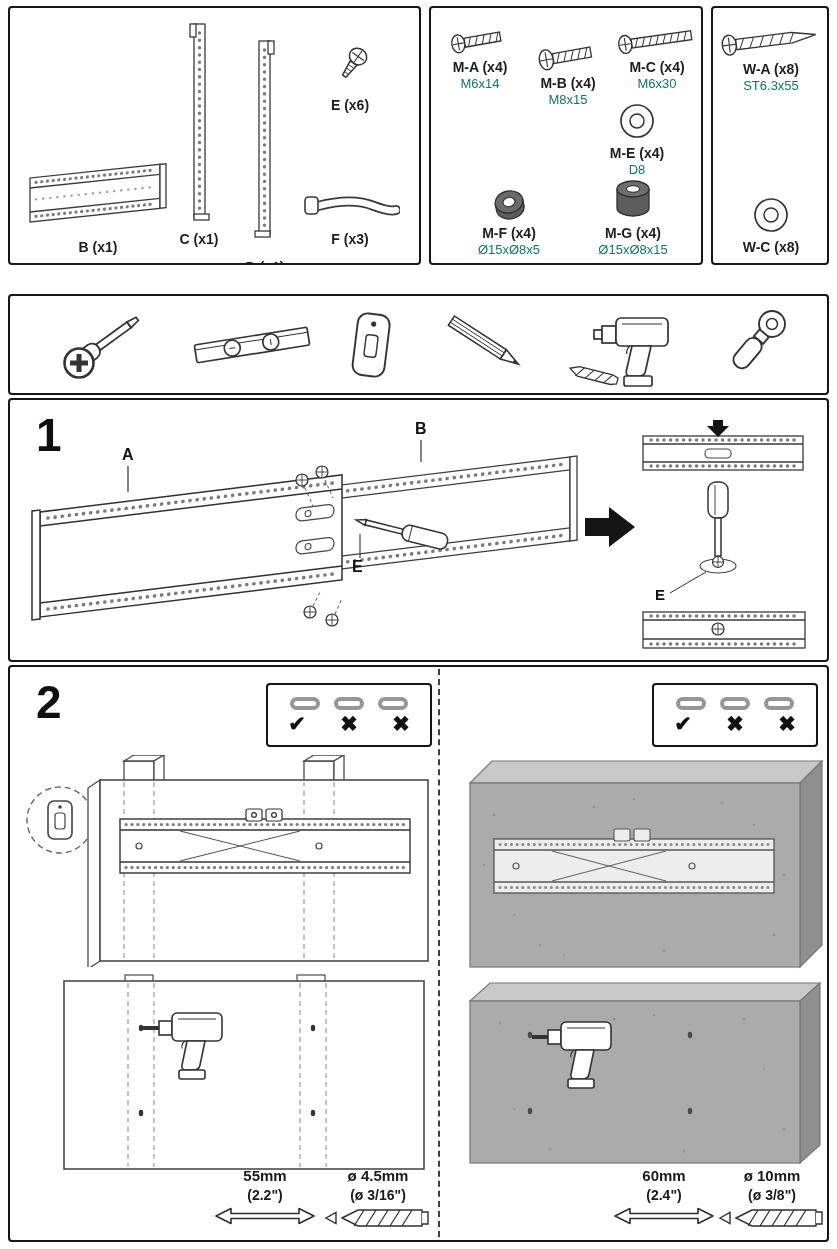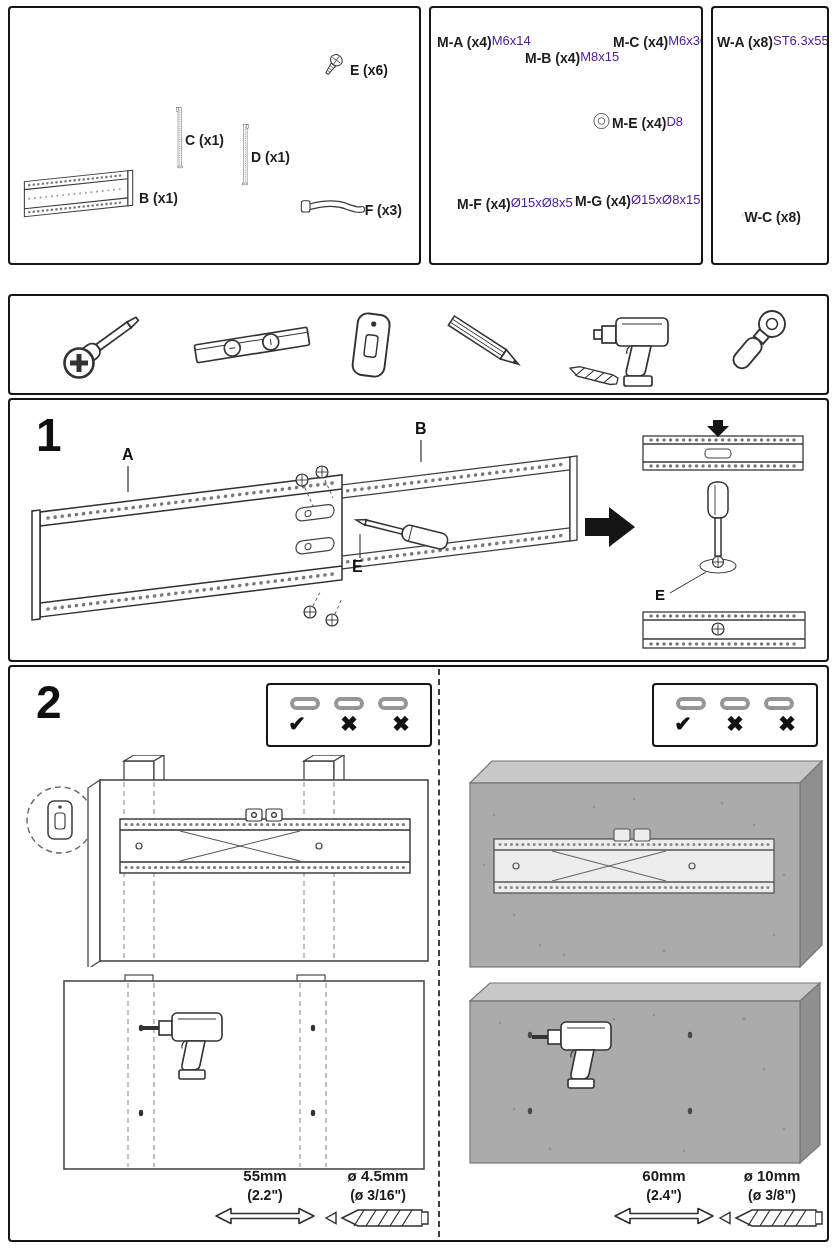--- a/index.html
+++ b/index.html
@@ -1,21 +1,21 @@
 <!DOCTYPE html>
 <html><head>
 <meta charset="utf-8">
 <style>
 *{margin:0;padding:0;box-sizing:border-box;}
 body{background:#ffffff;}
 .page{position:relative;width:837px;height:1249px;background:#fff;font-family:"Liberation Sans",sans-serif;color:#1a1a1a;overflow:hidden;}
 .box{position:absolute;border:2.5px solid #161616;border-radius:4px;background:#fff;overflow:hidden;}
-.part{position:absolute;display:flex;flex-direction:row;align-items:center;}
+.part{position:absolute;display:flex;flex-direction:column;align-items:center;}
 .part-label{font-size:14px;font-weight:bold;color:#1d1d1d;white-space:nowrap;margin-top:3px;}
-.spec{font-size:13px;color:#4c1d95;white-space:nowrap;margin-top:1px;}
+.spec{font-size:13px;color:#0f766e;white-space:nowrap;margin-top:1px;}
 .step-num{position:absolute;font-size:46px;font-weight:bold;color:#0f0f0f;line-height:1;}
 .tool{position:absolute;display:flex;align-items:center;justify-content:center;}
 .legend{position:absolute;border:2.5px solid #151515;border-radius:4px;background:#fff;display:flex;flex-direction:column;align-items:center;justify-content:center;}
 .legend-slots{display:flex;gap:14px;margin-bottom:3px;}
 .slot{width:30px;height:13px;border:4px solid #969696;border-radius:8px;background:#fff;}
 .legend-marks{display:flex;gap:14px;font-size:21px;font-weight:bold;color:#111;line-height:1;}
 .legend-marks span{width:38px;text-align:center;}
 .meas-col{position:absolute;display:flex;flex-direction:column;align-items:center;gap:3px;}
 .meas-mm{font-size:15px;font-weight:bold;white-space:nowrap;}
 .meas-in{font-size:14px;font-weight:bold;white-space:nowrap;}
@@ -41,21 +41,21 @@
             <rect x="130" y="0" width="6" height="44"></rect>
           </g>
           <line x1="6" y1="5" x2="125" y2="5" stroke="#7a7a7a" stroke-width="3.2" stroke-dasharray="0.1 5.6" stroke-linecap="round"></line>
           <line x1="6" y1="39" x2="125" y2="39" stroke="#7a7a7a" stroke-width="3.2" stroke-dasharray="0.1 5.6" stroke-linecap="round"></line>
           <line x1="6" y1="22" x2="125" y2="22" stroke="#9a9a9a" stroke-width="2.4" stroke-dasharray="0.1 7" stroke-linecap="round"></line>
         </g>
       </svg>
       <div class="part-label">B (x1)</div>
     </div>
 
-    <div class="part" style="left:164px;top:10px;width:50px;height:240px;justify-content:center">
+    <div class="part" style="left:164px;top:10px;width:50px;height:240px;justify-content:flex-start">
       <svg width="36" height="210" viewBox="0 0 36 210">
         <g fill="#fff" stroke="#3a3a3a" stroke-width="1.3">
           <rect x="13" y="6" width="11" height="194"></rect>
           <rect x="9" y="6" width="6" height="13"></rect>
           <rect x="13" y="196" width="15" height="6"></rect>
         </g>
         <line x1="18.5" y1="15" x2="18.5" y2="192" stroke="#7a7a7a" stroke-width="3.4" stroke-dasharray="0.1 7.2" stroke-linecap="round"></line>
       </svg>
       <div class="part-label">C (x1)</div>
     </div>

